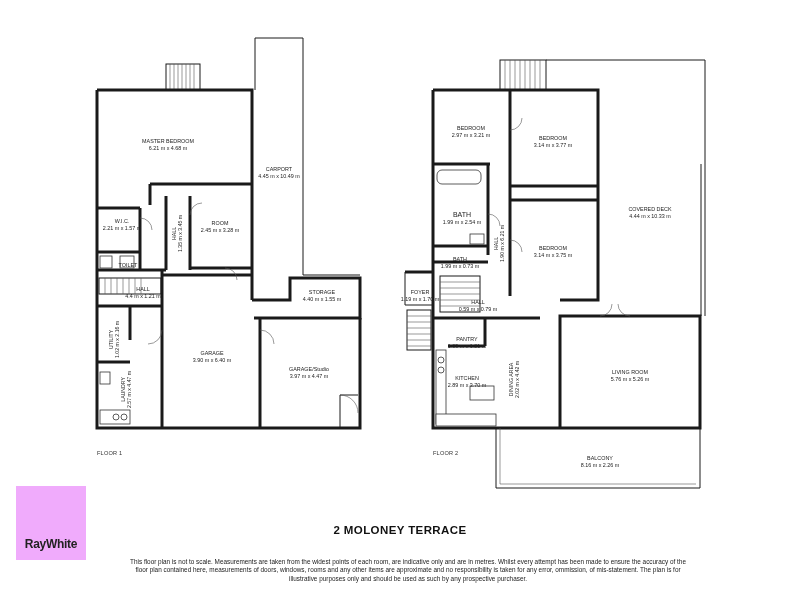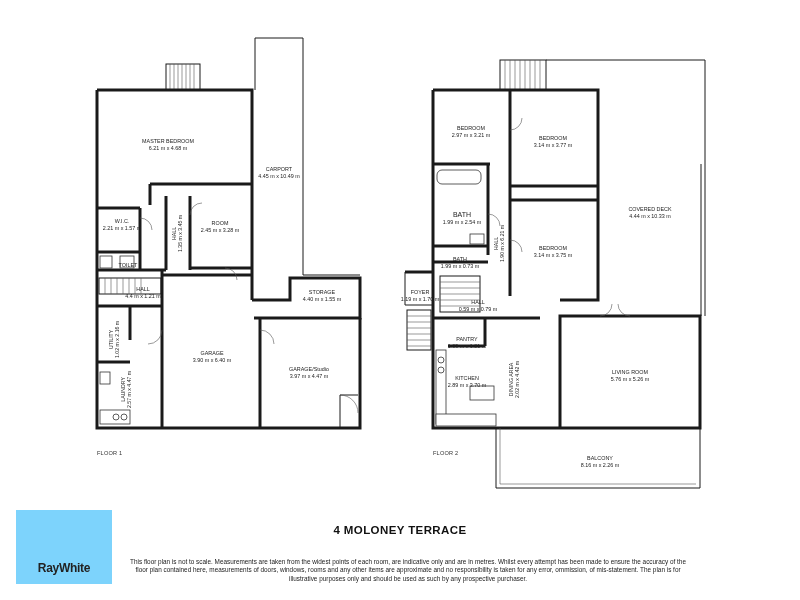--- a/index.html
+++ b/index.html
@@ -10,21 +10,21 @@
   .hair { fill: none; stroke: #555; stroke-width: 0.6; }
   .deck { fill: none; stroke: #1a1a1a; stroke-width: 1; }
   .fix  { fill: #fff; stroke: #333; stroke-width: 0.8; }
   .lbl { position: absolute; text-align: center; font-size: 5.4px; line-height: 6.6px; color: #222; white-space: nowrap; transform: translateX(-50%); }
   .lbl .n { display: block; text-transform: none; }
   .lbl .d { display: block; }
   .vlbl { position: absolute; font-size: 5.2px; line-height: 6.4px; color: #222; white-space: nowrap; transform-origin: 0 0; transform: rotate(-90deg); text-align: center; }
   .floor-label { position: absolute; font-size: 5.6px; color: #333; letter-spacing: 0.2px; }
   .title { position: absolute; left: 0; width: 800px; top: 524px; text-align: center; font-size: 11.5px; font-weight: bold; letter-spacing: 0.4px; color: #111; }
   .disclaimer { position: absolute; left: 128px; top: 558px; width: 560px; font-size: 6.4px; line-height: 8.4px; color: #222; text-align: center; }
-  .logo { position: absolute; left: 16px; top: 510px; width: 96px; height: 74px; background: #7dd3fc; }
+  .logo { position: absolute; left: 16px; top: 486px; width: 70px; height: 74px; background: #f0abfc; }
   .logo span { position: absolute; left: 0; right: 0; bottom: 9px; text-align: center; font-size: 12px; font-weight: bold; color: #222; letter-spacing: -0.3px; }
 </style>
 </head>
 <body>
 
 <svg class="plan" width="800" height="600" viewBox="0 0 800 600">
 
   <g>
 
     <g>
@@ -261,17 +261,17 @@
 <div class="lbl" style="left:630px; top:369px;">
   <span class="n">LIVING ROOM</span>
   <span class="d">5.76 m x 5.26 m</span>
 </div>
 <div class="lbl" style="left:600px; top:455px;">
   <span class="n">BALCONY</span>
   <span class="d">8.16 m x 2.26 m</span>
 </div>
 <div class="floor-label" style="left:433px; top:450px;">FLOOR 2</div>
 
-<div class="title">4 MOLONEY TERRACE</div>
+<div class="title">2 MOLONEY TERRACE</div>
 <div class="logo">
   <span>RayWhite</span>
 </div>
 <div class="disclaimer">This floor plan is not to scale. Measurements are taken from the widest points of each room, are indicative only and are in metres. Whilst every attempt has been made to ensure the accuracy of the floor plan contained here, measurements of doors, windows, rooms and any other items are approximate and no responsibility is taken for any error, ommission, of mis-statement. The plan is for illustrative purposes only and should be used as such by any prospective purchaser.</div>
 
 </body></html>

